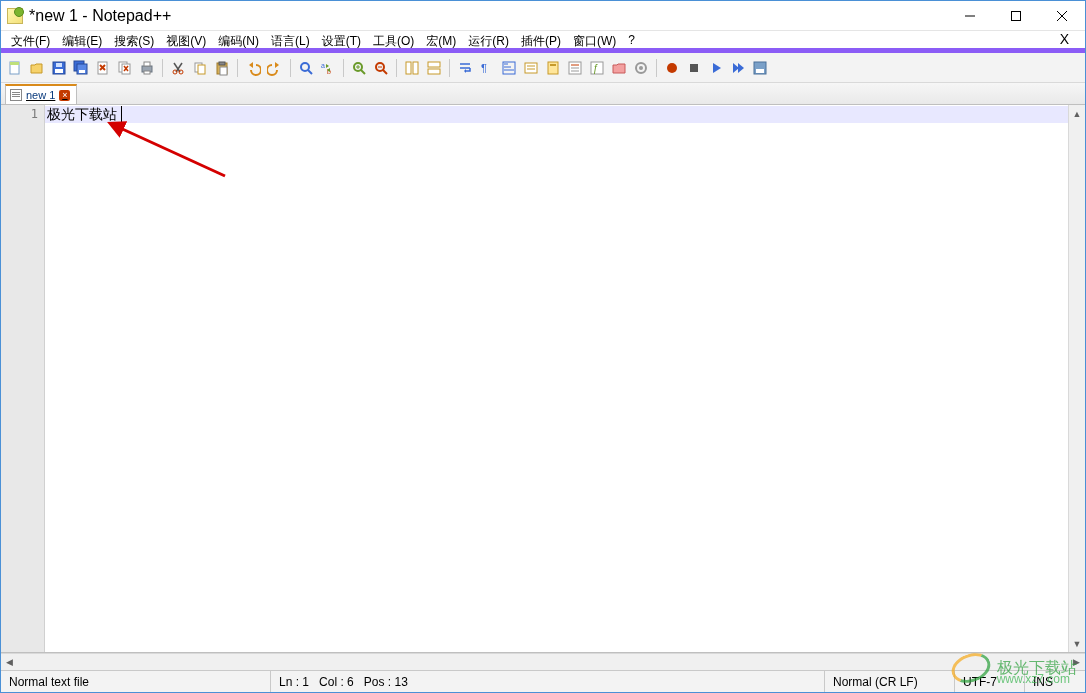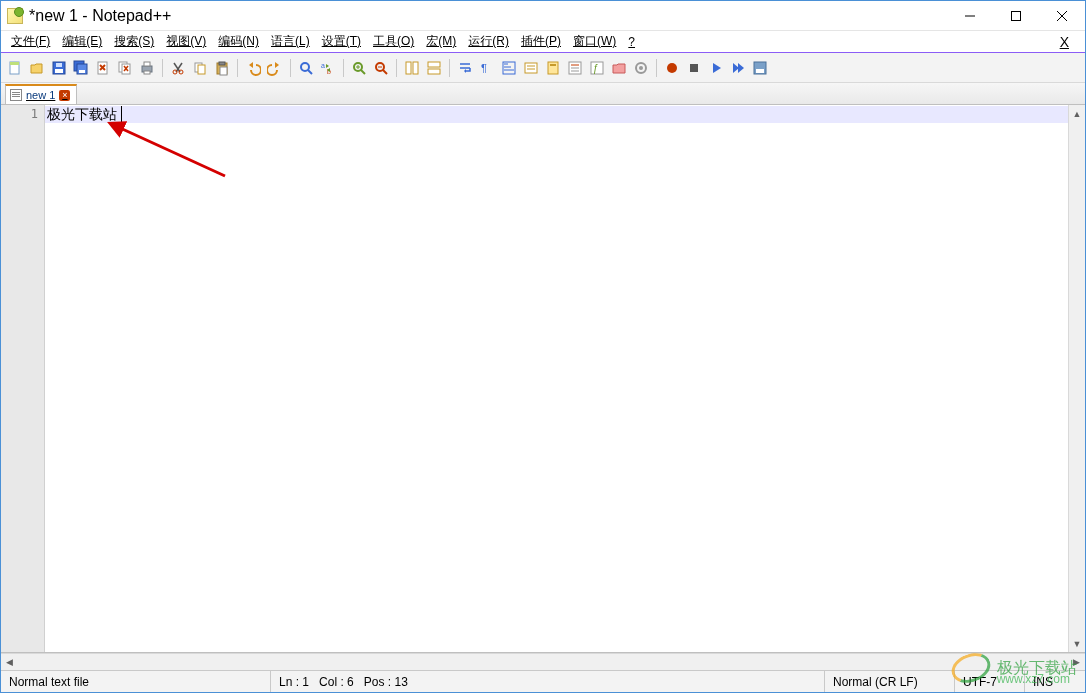--- a/index.html
+++ b/index.html
@@ -37,25 +37,24 @@
   }
   .titlebar .title { flex:0 0 auto; color:#000; font-size:16px; }
   .titlebar .spacer { flex:1; }
   .win-btn {
     width: 46px; height: 30px; display:flex; align-items:center; justify-content:center;
     cursor: default;
   }
   .win-btn svg { width:10px; height:10px; }
   .menubar {
     height: 22px;
-    display:flex; align-items:center;
+    display:flex; 
     padding: 0 4px;
-    border-bottom: 1px solid #8b5cf6;
+    border-bottom: 5px solid #8b5cf6;
     font-size: 12px;
-    text-decoration: underline;
   }
   .menu-item { padding: 2px 6px; cursor: default; }
   .menubar .mx { margin-left:auto; padding:0 12px; font-size:14px; }
   .toolbar {
     height: 30px;
     background:#f3f3f3;
     border-bottom:1px solid #d9d9d9;
     display:flex; align-items:center;
     padding: 2px 4px;
     gap: 2px;

